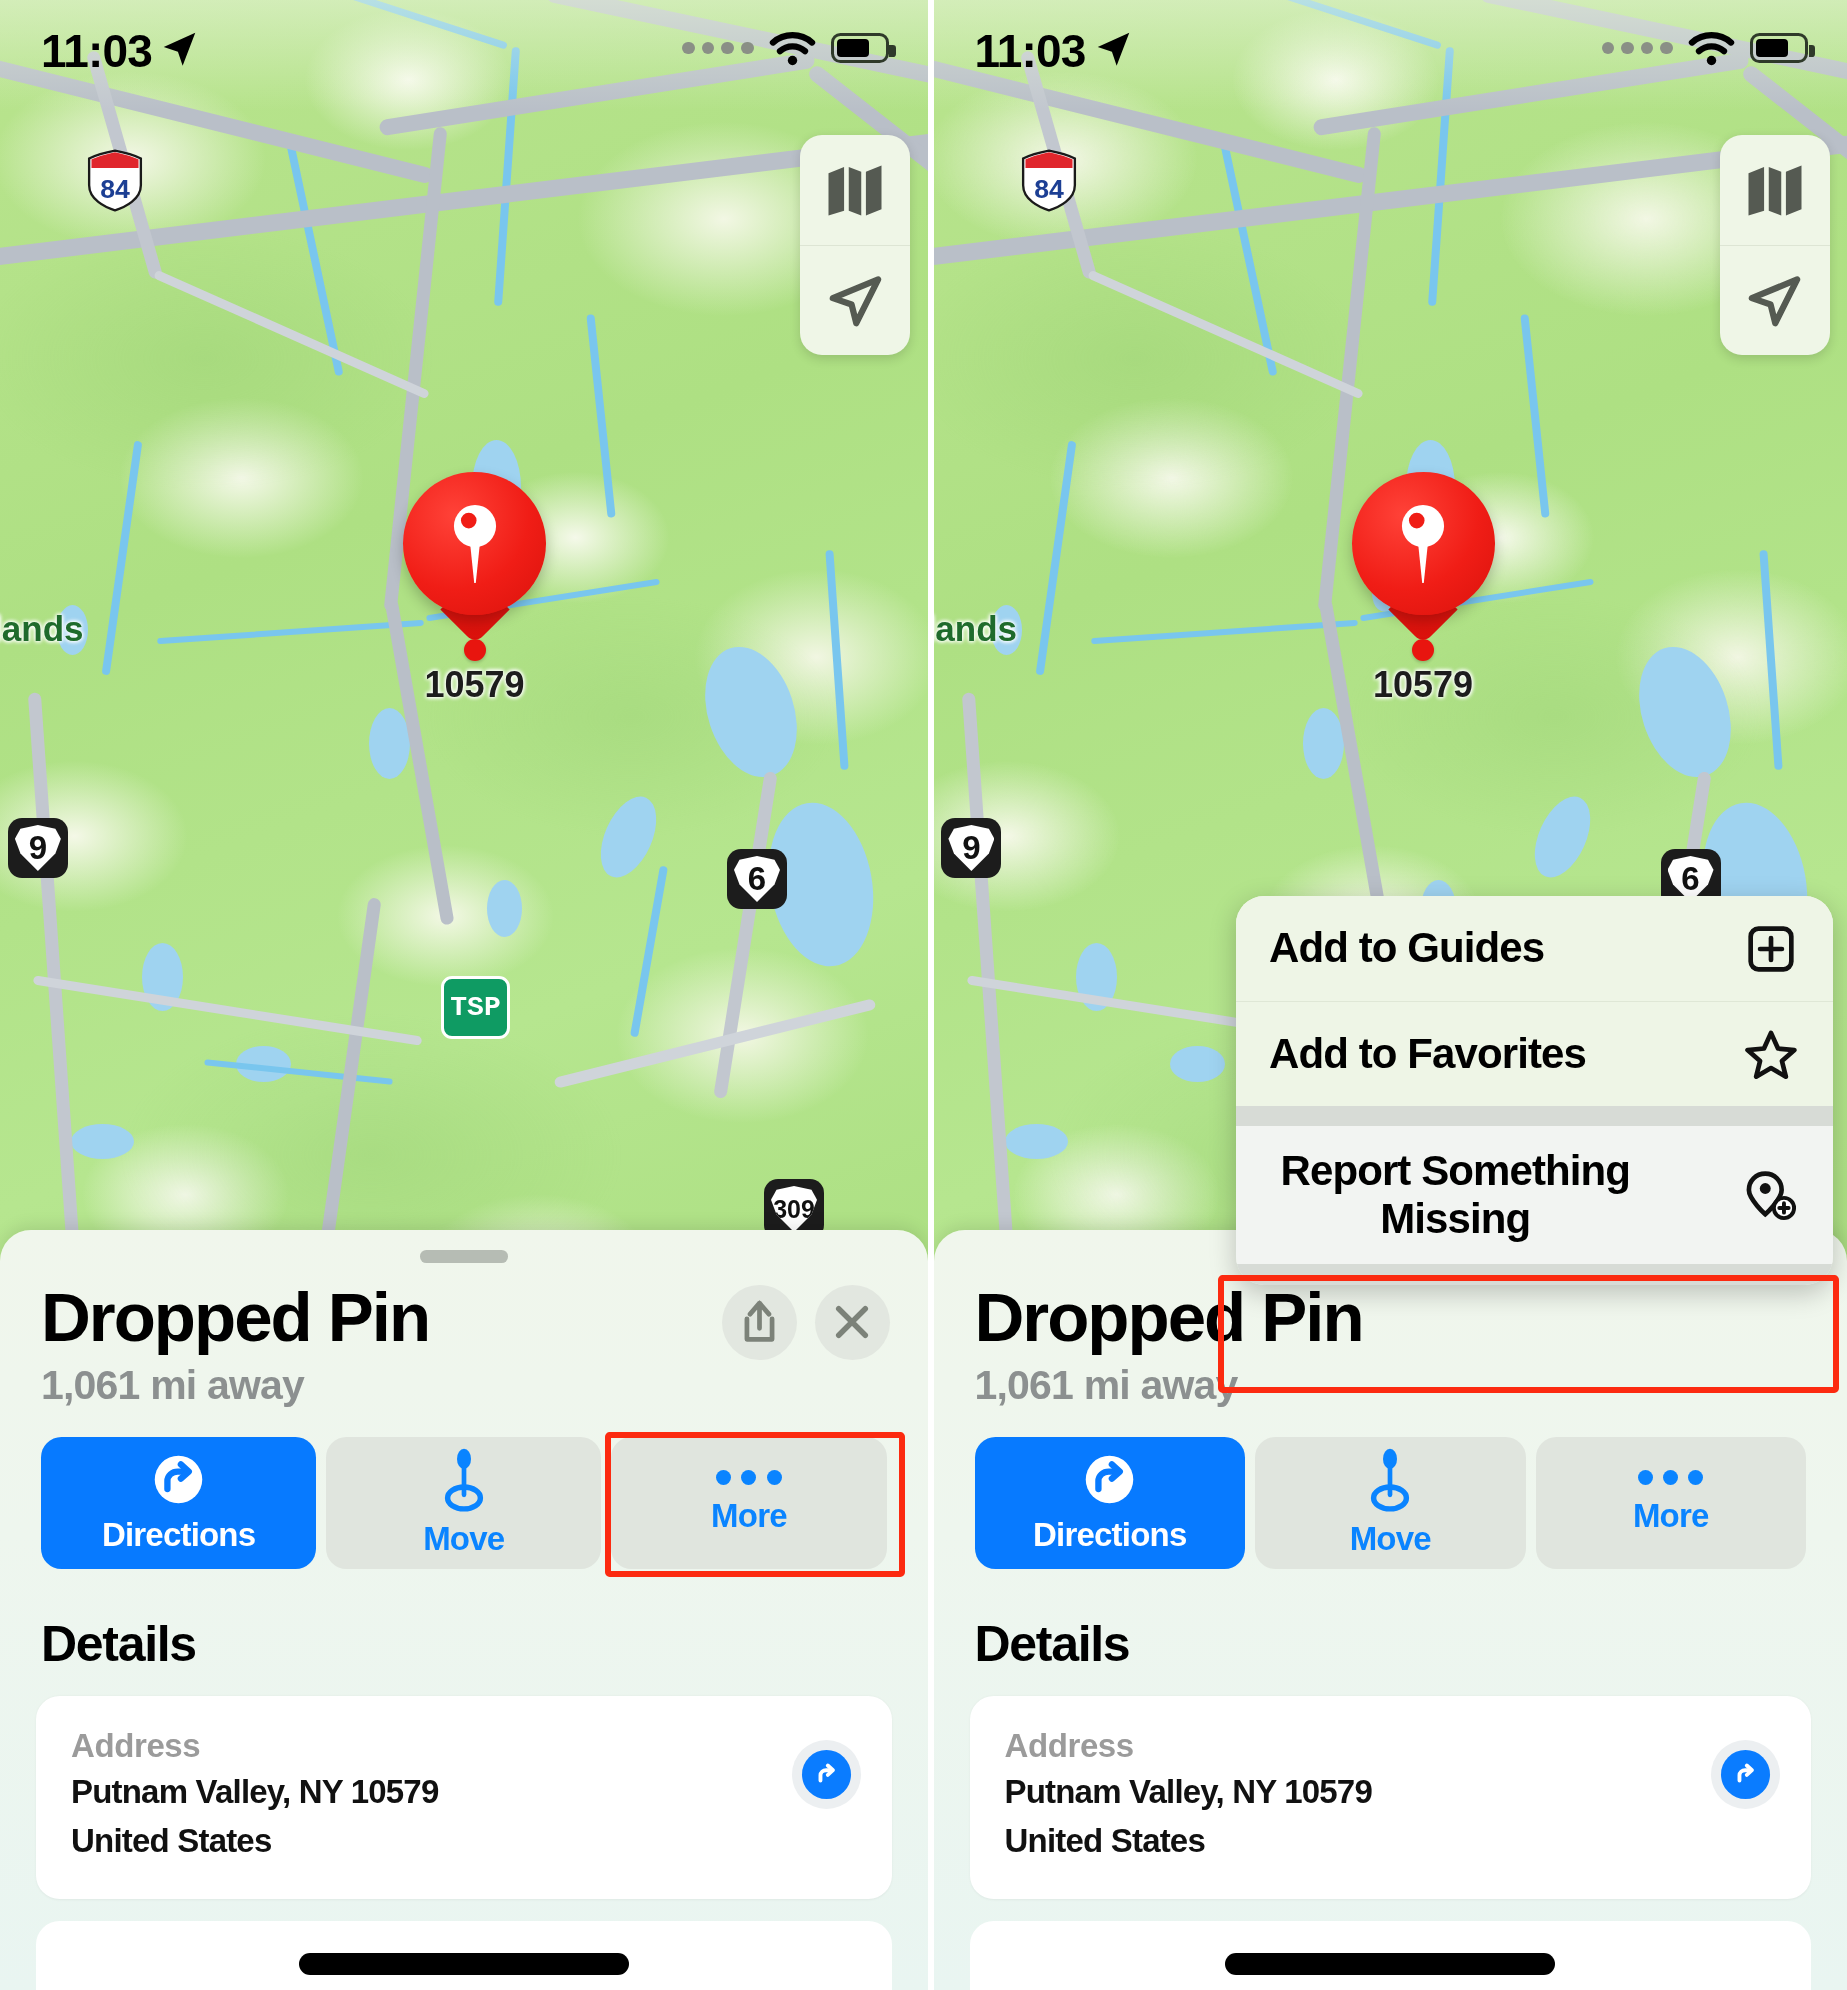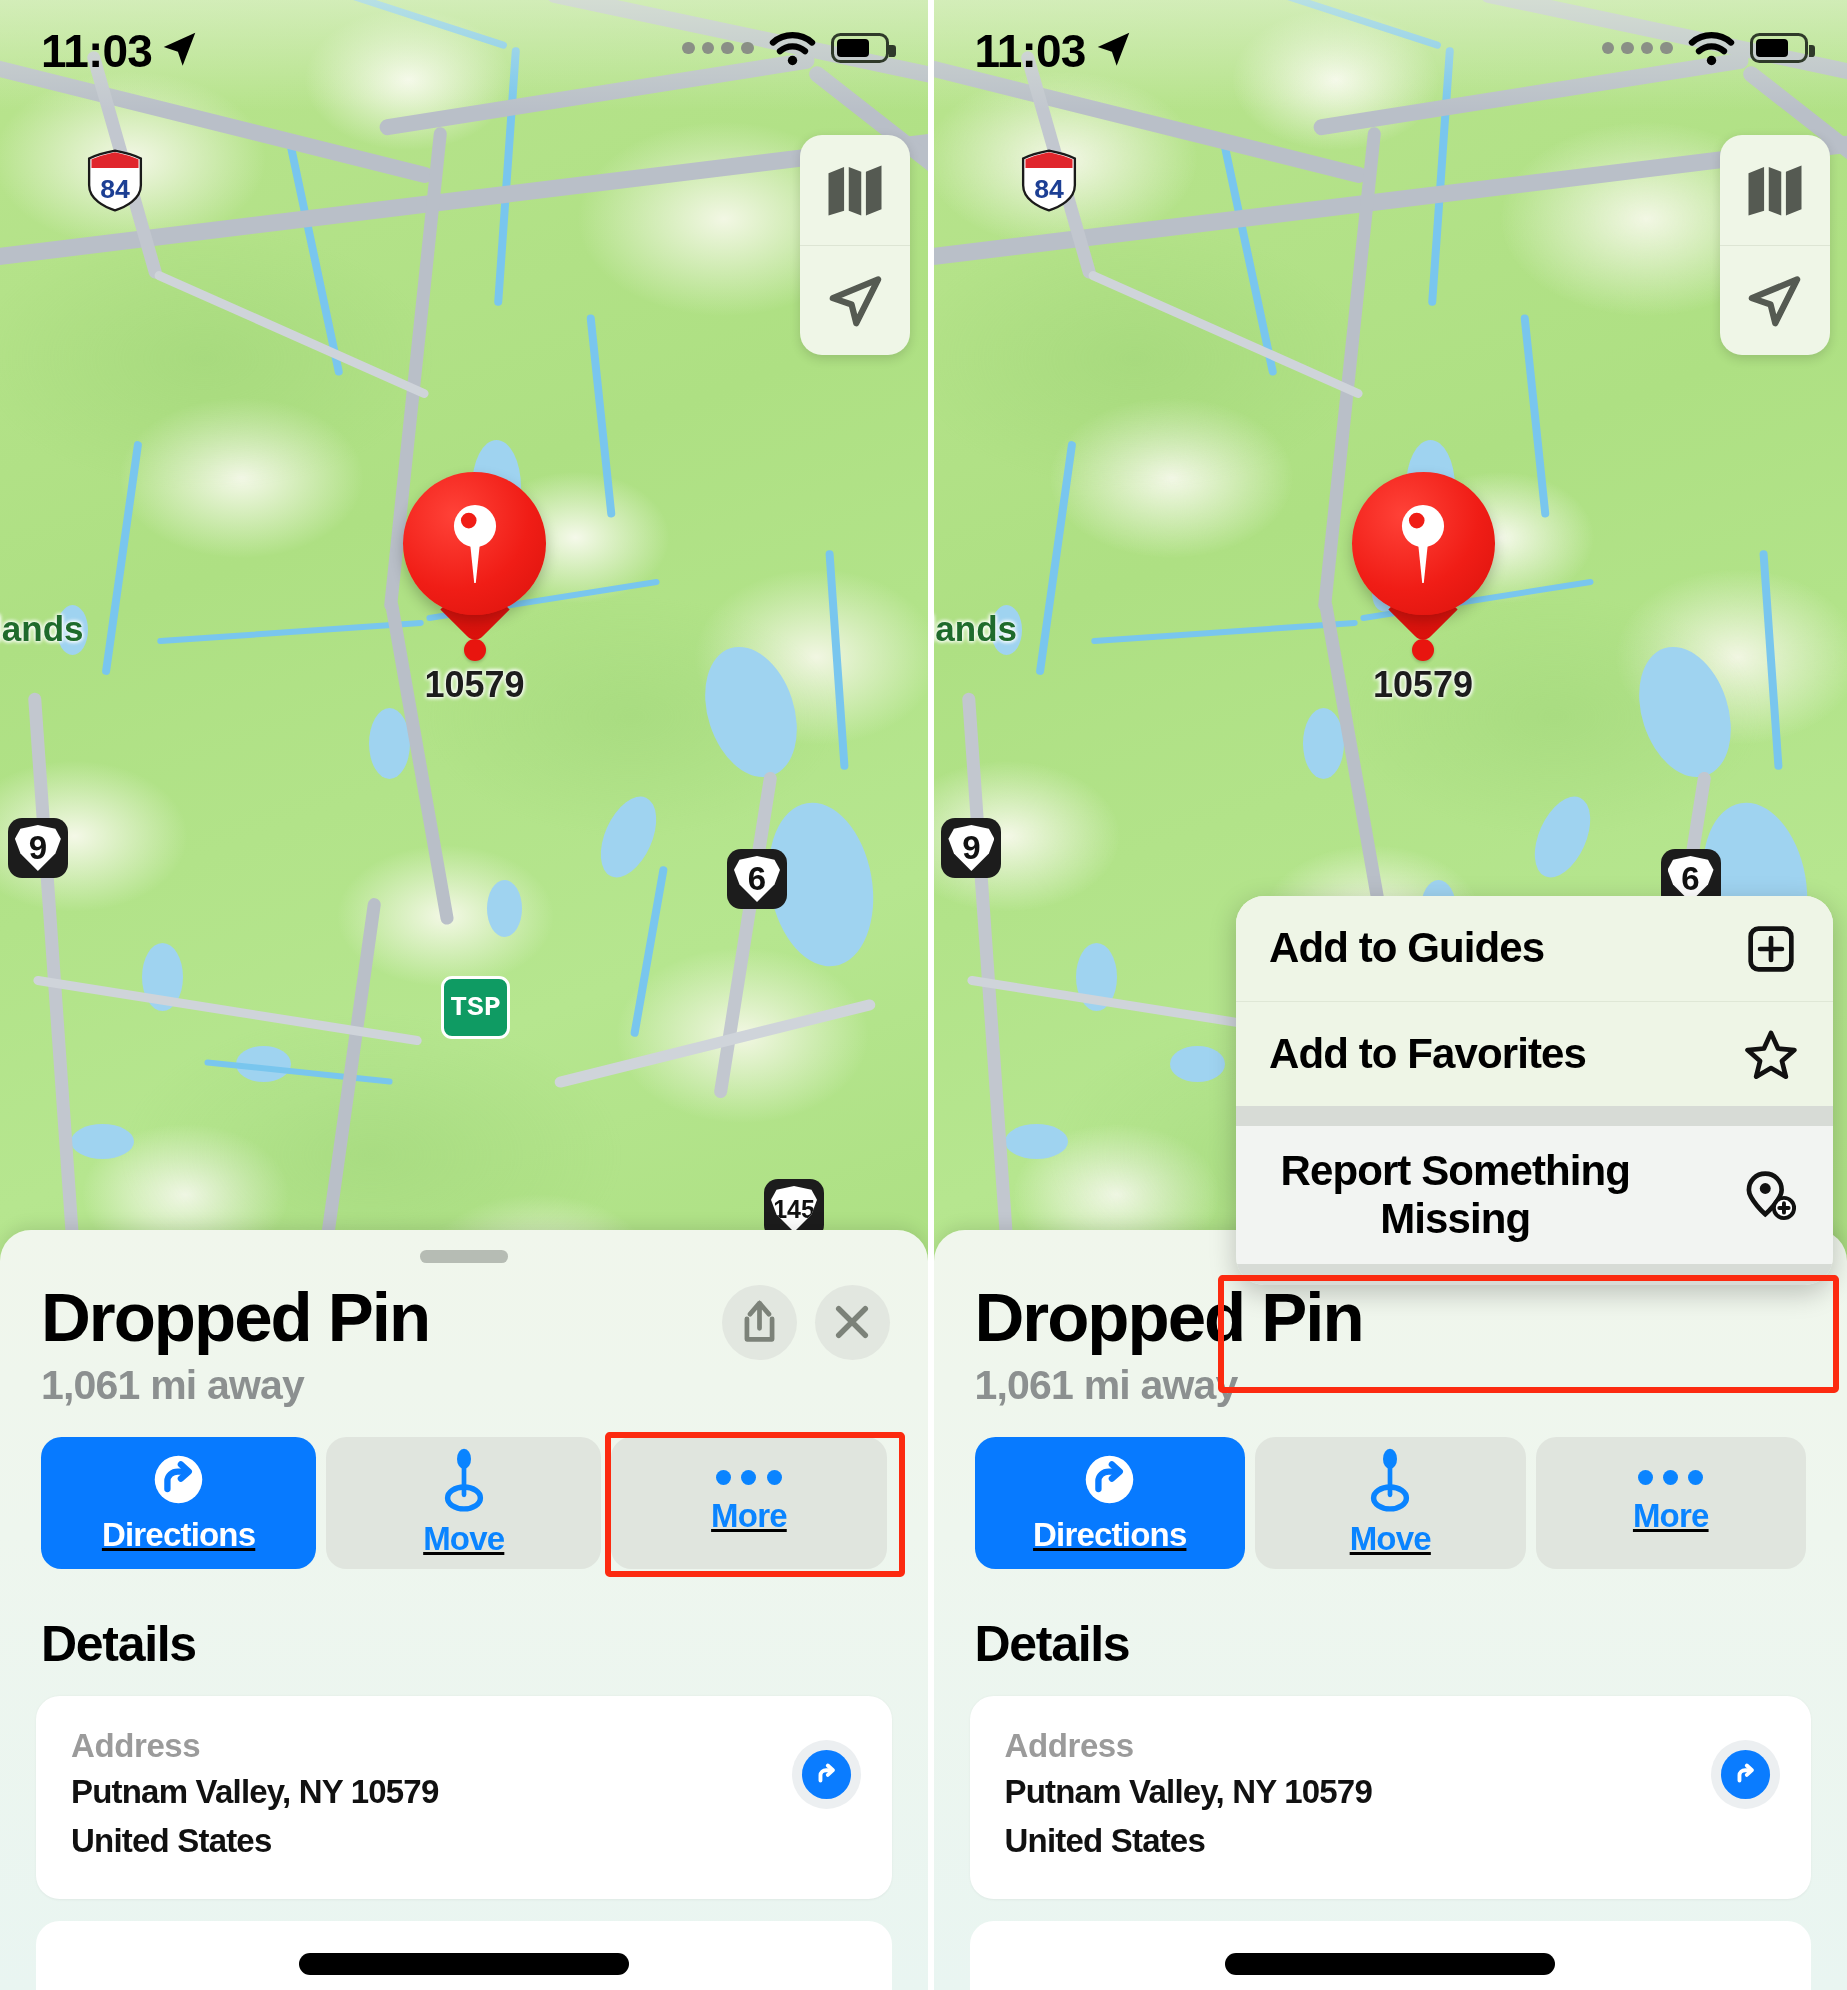--- a/index.html
+++ b/index.html
@@ -113,21 +113,21 @@
       background:linear-gradient(180deg,#f0f6ec 0%, #eef6ee 40%, #e9f5f1 100%);
       border-radius:31px 31px 0 0; box-shadow:0 -3.1px 15.7px rgba(0,0,0,.10); overflow:hidden;}
   .grabber { width:88px; height:12.6px; border-radius:6.3px; background:#b6bcb4; margin:20.4px auto 0;}
   .sheet-head { position:relative; padding:19px 41px 0; }
   .sheet-title { font-size:69px; font-weight:800; color:#000; letter-spacing:-2px; line-height:1.04;}
   .sheet-sub { font-size:41px; font-weight:700; color:#8c9090; margin-top:7.9px; letter-spacing:-0.8px;}
   .head-btns { position:absolute; right:38px; top:22px; display:flex; gap:17.3px; }
   .circ-btn { width:75px; height:75px; border-radius:50%; background:#e2e7e0;
       display:flex; align-items:center; justify-content:center; }
 
-  .actions { display:flex; gap:10px; padding:28px 41px 0; position:relative;text-decoration:underline; }
+  .actions { display:flex; gap:10px; padding:28px 41px 0; position:relative; }
   .act { flex:1; height:132px; border-radius:20.4px; background:#e0e5de;
       display:flex; flex-direction:column; align-items:center; justify-content:center; gap:7.9px;}
   .act.primary { background:#077aff; }
   .act .lbl { font-size:33px; font-weight:700; color:#0a84ff; letter-spacing:-0.8px;}
   .act.primary .lbl { color:#fff; }
   .act .dots { display:flex; gap:10.2px; margin-bottom:4.7px; }
   .act .dots i { width:15px; height:15px; border-radius:50%; background:#0a84ff; display:block;}
 
   .hl-box { position:absolute; border:6.3px solid #fc2a10; border-radius:4.7px; pointer-events:none; z-index:60;}
 
@@ -224,21 +224,21 @@
       <div class="shield sh-us" style="left:7.9px;top:818px;">
           <b>9</b>
         </div>
       <div class="shield sh-us" style="left:727px;top:849px;">
           <b>6</b>
         </div>
       <div class="shield sh-tsp" style="left:441px;top:976px;font-family:Liberation Mono, monospace;">
           <span>TSP</span>
         </div>
       <div class="shield sh-us" style="left:764px;top:1179px;">
-          <b style="font-size:25px;">145</b>
+          <b style="font-size:25px;">309</b>
         </div>
 
       <div class="map-text" style="left:-7.9px;top:609px;">lands</div>
       <div class="watermark">高德地图</div>
 
       <div class="pin-wrap" style="left:376px;top:472px;width:197px;">
         <div class="pin-balloon">
           <svg class="pin-glyph" viewBox="0 0 82 108">
             <circle cx="41" cy="31" r="27" fill="#fff"></circle>
             <circle cx="33" cy="24" r="10" fill="#f01d16"></circle>

